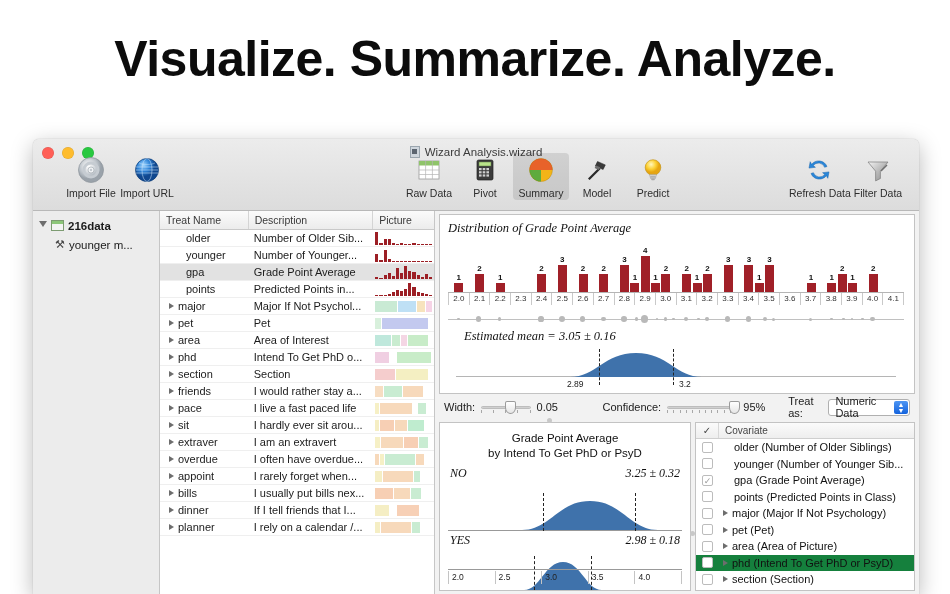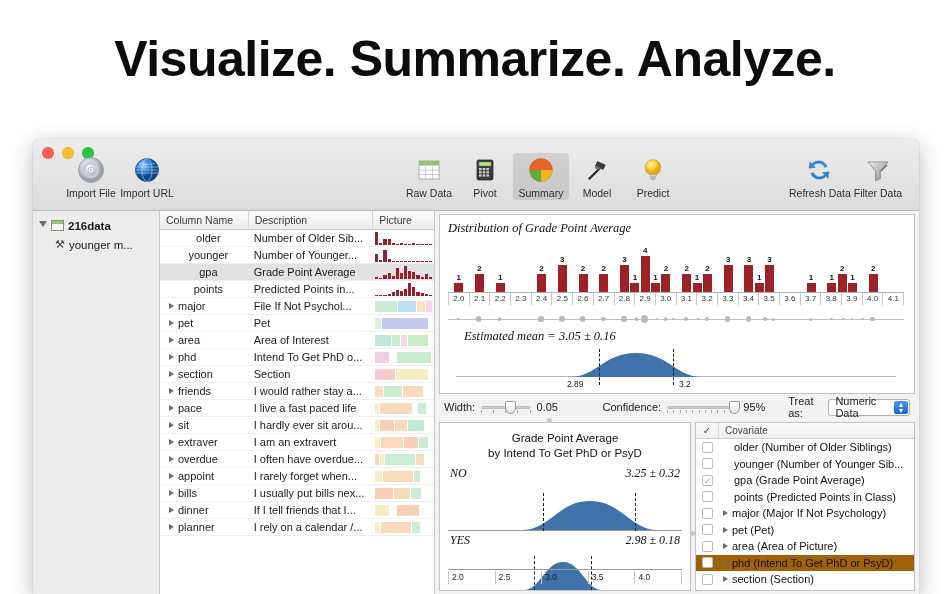--- a/index.html
+++ b/index.html
@@ -93,21 +93,21 @@
   .ct-head { display:flex; height:19px; background:linear-gradient(#fbfbfb,#ececec); border-bottom:1px solid #c9c9c9; }
   .ct-head div { padding:3px 6px; font-size:10.5px; color:#3a3a3a; border-right:1px solid #d4d4d4;}
   .c-name { width:89px; }
   .c-desc { width:125px; }
   .c-pic  { width:61px; border-right:none !important; }
 
   .ct-row { display:flex; height:17px; align-items:center; border-bottom:1px solid #efefef;}
   .ct-row.sel { background:#e2e2e2; }
   .ct-row .nm { width:89px; padding-left:9px; display:flex; align-items:center; gap:4px; white-space:nowrap; overflow:hidden;}
   .ct-row .nm .tri { flex:0 0 auto; }
-  .ct-row .nm.indent { padding-left:8px;justify-content:center; }
+  .ct-row .nm.indent { padding-left:26px; }
   .ct-row .ds { width:125px; padding-left:5px; white-space:nowrap; overflow:hidden; text-overflow:ellipsis;}
   .ct-row .pc { width:61px; height:15px; position:relative; overflow:hidden; }
   .spark { position:absolute; left:2px; right:2px; bottom:1px; height:13px; display:flex; align-items:flex-end; gap:1px;}
   .spark i { display:block; flex:1; background:#9c1f25; }
   .cats { position:absolute; left:2px; right:2px; top:2px; bottom:2px; display:flex; gap:1px;}
   .cats i { display:block; }
 
   
   .analysis { flex:1; background:#f2f2f2; position:relative; }
 
@@ -182,21 +182,21 @@
   .bl-ticks div:last-child { border-right:1px solid #c4c4c4; }
 
   .panel-br {
     position:absolute; left:260px; right:4px; top:211px; bottom:3px;
     background:#fff; border:1px solid #c3c3c3; overflow:hidden;
   }
   .cv-head { display:flex; height:16px; background:linear-gradient(#fbfbfb,#eee); border-bottom:1px solid #cfcfcf; font-size:10px; color:#444;}
   .cv-head .ck { width:23px; text-align:center; line-height:16px; border-right:1px solid #d8d8d8;}
   .cv-head .tt { padding-left:6px; line-height:16px;}
   .cv-row { display:flex; height:16.5px; align-items:center; font-size:11px; color:#111;}
-  .cv-row.sel { background:#a16207; }
+  .cv-row.sel { background:#15803d; }
   .cv-row .ck { width:23px; display:flex; align-items:center; justify-content:center; }
   .cbx { width:11px; height:11px; border:1px solid #bcbcbc; border-radius:2px; background:#fff;
          font-size:9px; line-height:10px; text-align:center; color:#9a9a9a;}
   .cv-row .lbl { display:flex; align-items:center; gap:4px; padding-left:4px; white-space:nowrap; overflow:hidden;}
   .cv-row .lbl.noarrow { padding-left:15px; }
 
   .vgrip { position:absolute; width:5px; height:5px; border-radius:50%; background:#c8c8c8; }
 </style>
 </head>
 <body>
@@ -206,20 +206,24 @@
 <div class="window">
 
   <div class="toolbar">
 
     <div class="lights">
       <span class="light l-red"></span>
       <span class="light l-yel"></span>
       <span class="light l-grn"></span>
     </div>
 
+    <div class="wintitle">
+      <span class="doc-ico"></span>
+      <span>Wizard Analysis.wizard</span>
+    </div>
 
     <div class="tb-group tb-left">
       <div class="tb-item">
         <div class="tb-ico">
           <svg width="28" height="28" viewBox="0 0 28 28">
             <defs>
                 <radialGradient id="disc" cx="40%" cy="35%">
               <stop offset="0%" stop-color="#ffffff"></stop>
                   <stop offset="45%" stop-color="#d8dce0"></stop>
               <stop offset="75%" stop-color="#b9c0c7"></stop>
@@ -367,21 +371,21 @@
         <span class="sb-label">216data</span>
       </div>
       <div class="sb-row child">
         <span class="hammer">⚒</span>
         <span class="sb-label small">younger m...</span>
       </div>
     </div>
 
     <div class="coltable">
       <div class="ct-head">
-        <div class="c-name">Column Name</div>
+        <div class="c-name">Treat Name</div>
         <div class="c-desc">Description</div>
         <div class="c-pic">Picture</div>
       </div>
       <div id="ct-body">
           <div class="ct-row">
             <div class="nm indent">
               <span>older</span>
             </div>
             <div class="ds">Number of Older Sib...</div>
             <div class="pc">
@@ -473,21 +477,21 @@
                 <i style="height: 1.3px;"></i>
                 <i style="height: 1px;"></i>
               </div>
             </div>
           </div>
           <div class="ct-row">
             <div class="nm">
               <span class="tri"></span>
               <span>major</span>
             </div>
-            <div class="ds">File If Not Psychol...</div>
+            <div class="ds">Major If Not Psychol...</div>
             <div class="pc">
               <div class="cats">
                 <i style="background: rgb(201, 234, 212); width: 22px;"></i>
                 <i style="background: rgb(191, 224, 245); width: 18px;"></i>
                 <i style="background: rgb(247, 227, 189); width: 8px;"></i>
                 <i style="background: rgb(246, 212, 230); width: 6px;"></i>
               </div>
             </div>
           </div>
           <div class="ct-row">

